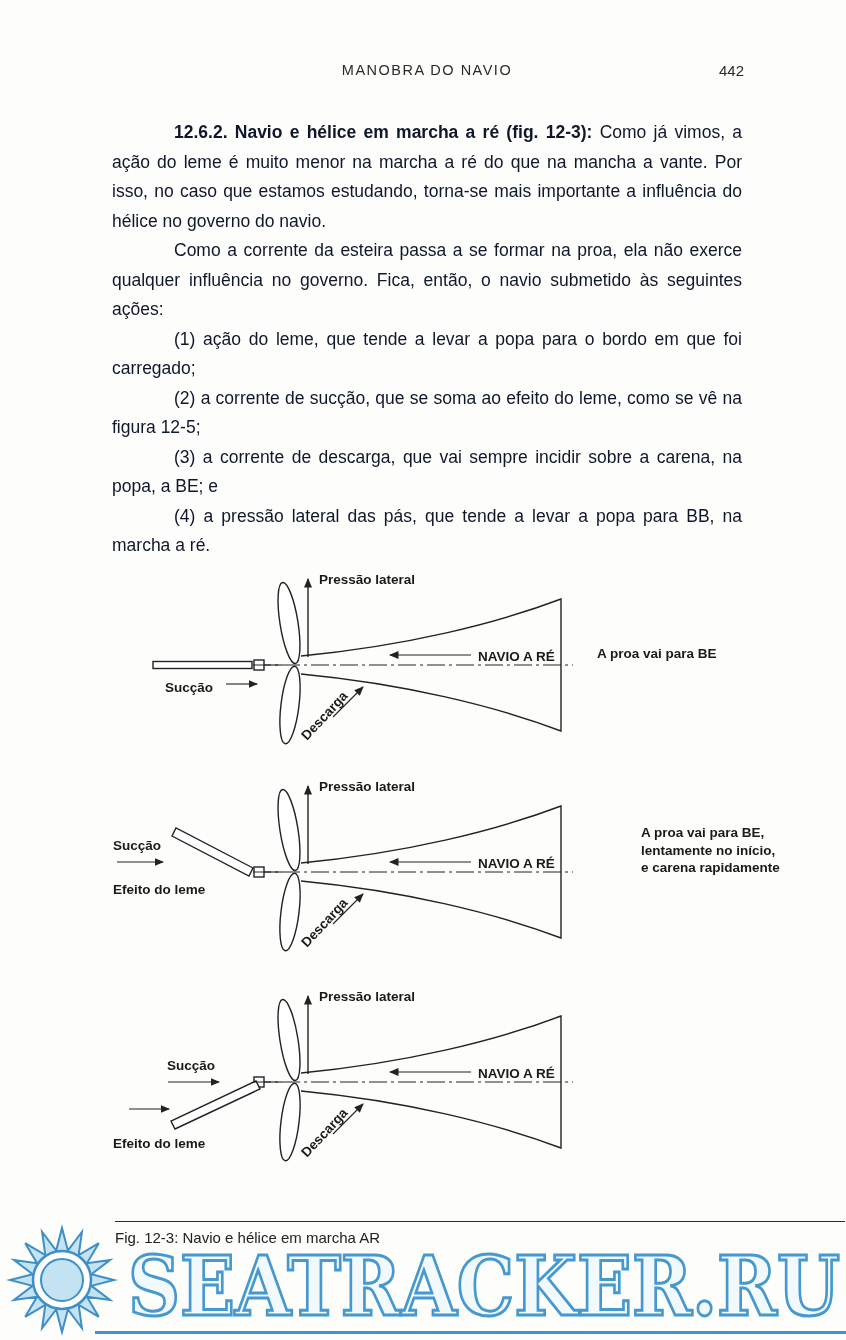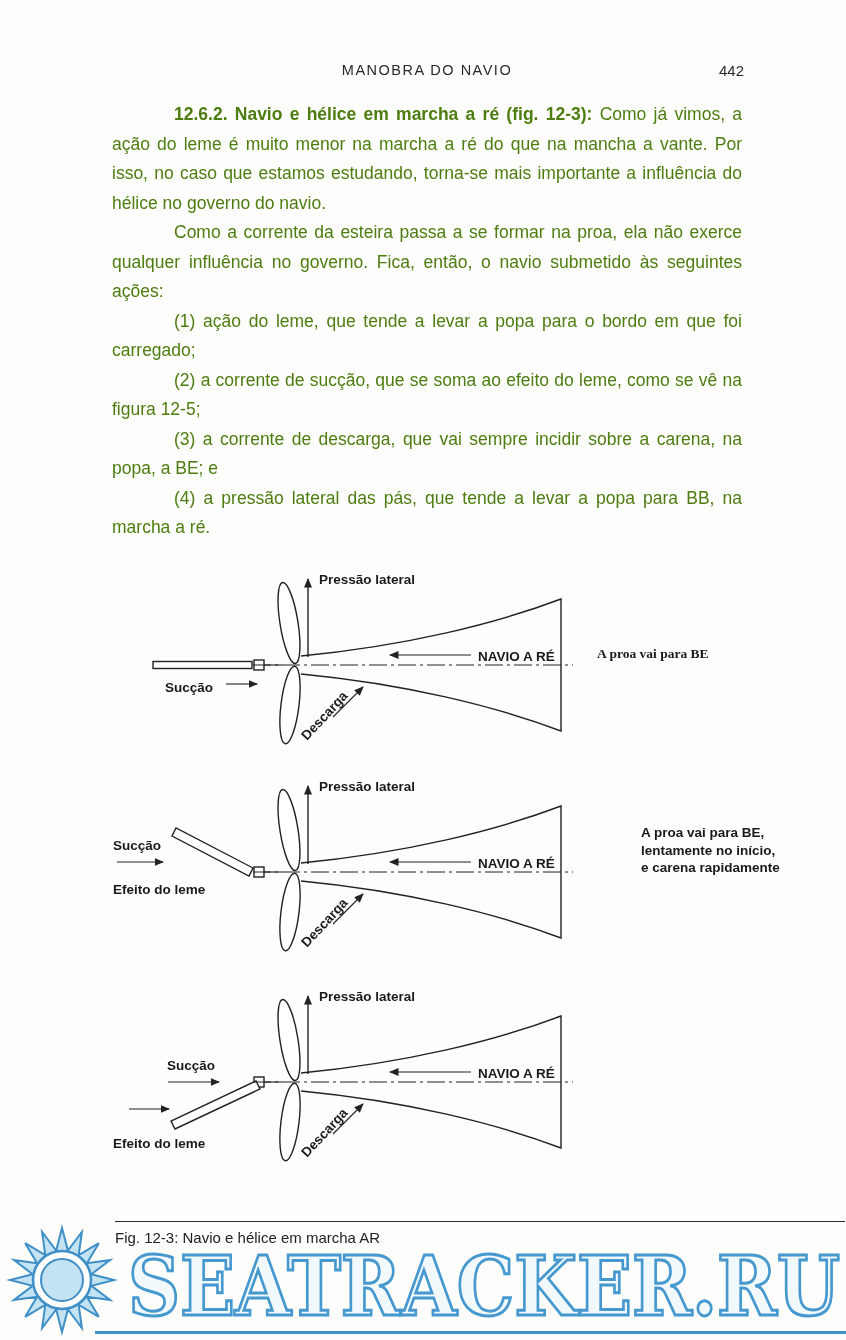--- a/index.html
+++ b/index.html
@@ -6,42 +6,42 @@
   .page{
     position:relative;
     width:846px;height:1340px;
     background:#fdfdfc;
     margin:0 auto;
     overflow:hidden;
     font-family:"Liberation Sans", sans-serif;
     color:#1e1e1e;
   }
   .content{position:absolute;left:112px;top:62px;width:630px;}
-  .header-row{position:relative;height:22px;margin-bottom:16px;}
+  .header-row{position:relative;height:22px;margin-bottom:34px;}
   .running-head{
     display:block;text-align:center;
     font-size:14.5px;letter-spacing:1.5px;color:#2a2a2a;
   }
   .page-number{position:absolute;right:-2px;top:0;font-size:15px;color:#2a2a2a;}
   .body-text p{
     margin:0;text-align:justify;text-indent:62px;
-    font-size:17.5px;line-height:29.5px;color:#4d7c0f;
+    font-size:17.5px;line-height:29.5px;color:#0f172a;
   }
   .body-text b{font-weight:bold;}
   .figure{position:absolute;left:105px;top:565px;width:741px;height:700px;}
   .diagram{position:absolute;left:0;width:741px;height:196px;}
   .d1{top:0;} .d2{top:207px;} .d3{top:417px;}
   .diagram svg{position:absolute;left:0;top:0;}
   .dlabel{font:bold 13.5px "Liberation Sans", sans-serif;fill:#1a1a1a;}
   .result-label{
     position:absolute;left:492px;width:248px;
     font-weight:bold;font-size:13.5px;line-height:17.5px;color:#1a1a1a;
   }
   .result-label span{display:block;}
-  .r1{top:80px;font-family:Liberation Serif, serif;} .r2{top:52px;margin-left:44px;} .r3{top:63px;}
+  .r1{top:80px;} .r2{top:52px;margin-left:44px;} .r3{top:63px;}
   .caption-rule{position:absolute;left:10px;top:656px;width:730px;border-top:1.6px solid #2b2b2b;}
   .fig-caption{
     position:absolute;left:10px;top:664px;width:648px;
     text-align:left;font-size:15px;color:#222;
   }
   .watermark{position:absolute;left:0;top:1222px;}
   .bottom-bar{position:absolute;left:95px;top:1331px;width:751px;height:3px;background:#3d94cc;}
   .shape{fill:#ffffff;stroke:#222;stroke-width:1.4;}
   .stroke-only{fill:none;stroke:#222;stroke-width:1.4;}
   .thin{stroke-width:1.1;}

